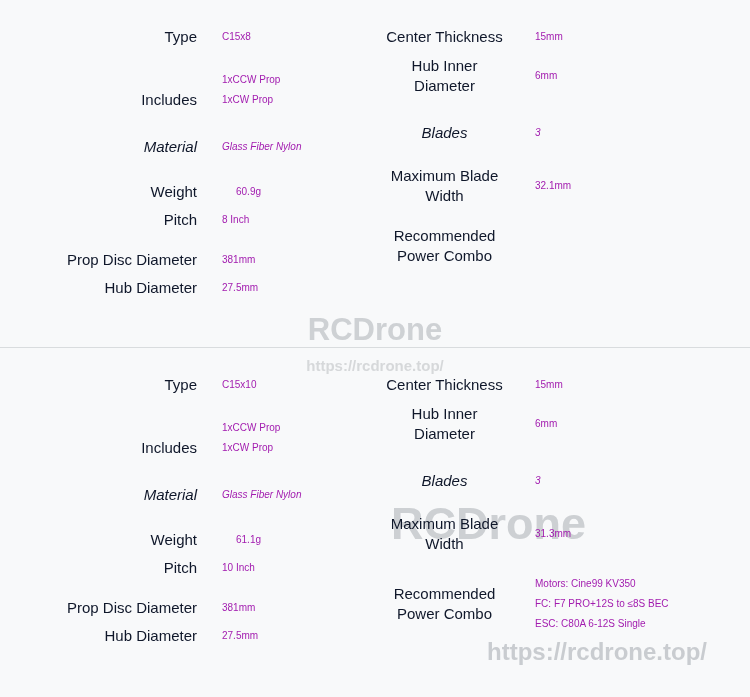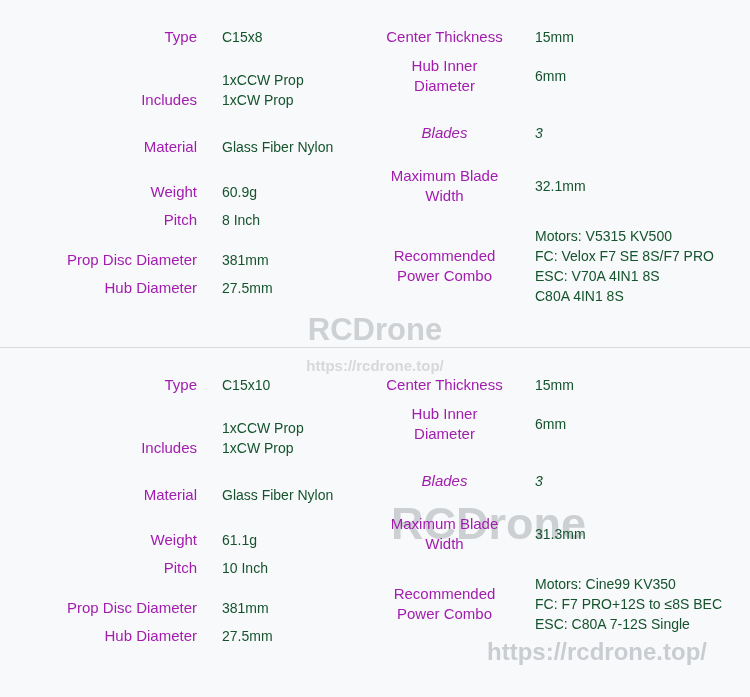--- a/index.html
+++ b/index.html
@@ -24,36 +24,36 @@
   .wm-url-bottom   { font-size: 24px; top: 638px; left: 487px; color: #c9ccd0; }
 
   .section { position: relative; z-index: 1; display: flex; }
   .section-1 { height: 347px; }
   .section-2 { height: 349px; border-top: 1px solid #d9dcde; }
 
   .col { display: flex; flex-direction: column; width: 375px; padding-top: 27px; }
   .row { display: flex; align-items: center; }
 
   .label {
-    color: #a21caf; font-size: 15px; line-height: 20px;
+    color: #0f172a; font-size: 15px; line-height: 20px;
     text-align: right; white-space: pre-line;
   }
   .value {
-    color: #14532d; font-size: 14px; line-height: 20px;
+    color: #a21caf; font-size: 10px; line-height: 20px;
     white-space: pre-line;
   }
   .col-left  .label { flex: 0 0 197px; }
   .col-left  .value { margin-left: 25px; }
   .col-right .label { flex: 0 0 139px; text-align: center; }
   .col-right .value { margin-left: 21px; }
 
   
   .col-left  .row:nth-child(2) { margin-top: 23px; align-items: flex-end; }
-  .col-left  .row:nth-child(3) { margin-top: 27px; }
-  .col-left  .row:nth-child(4) { margin-top: 25px; }
+  .col-left  .row:nth-child(3) { margin-top: 27px; font-style: italic; }
+  .col-left  .row:nth-child(4) { margin-top: 25px; gap: 14px; }
   .col-left  .row:nth-child(5) { margin-top: 8px; }
   .col-left  .row:nth-child(6) { margin-top: 20px; }
   .col-left  .row:nth-child(7) { margin-top: 8px; }
   .col-right .row:nth-child(2) { margin-top: 9px; }
   .col-right .row:nth-child(3) { margin-top: 27px; font-style: italic; }
   .col-right .row:nth-child(4) { margin-top: 23px; }
   .col-right .row:nth-child(5) { margin-top: 20px; }
 </style>
 </head>
 <body>
@@ -112,24 +112,20 @@
         <div class="value">3</div>
       </div>
       <div class="row">
         <div class="label">Maximum Blade
 Width</div>
         <div class="value">32.1mm</div>
       </div>
       <div class="row">
         <div class="label">Recommended
 Power Combo</div>
-        <div class="value">Motors: V5315 KV500
-FC: Velox F7 SE 8S/F7 PRO
-ESC: V70A 4IN1 8S
-C80A 4IN1 8S</div>
       </div>
     </div>
   </div>
 
   <div class="section section-2">
     <div class="col col-left">
       <div class="row">
         <div class="label">Type</div>
         <div class="value">C15x10</div>
       </div>
@@ -176,18 +172,18 @@
       <div class="row">
         <div class="label">Maximum Blade
 Width</div>
         <div class="value">31.3mm</div>
       </div>
       <div class="row">
         <div class="label">Recommended
 Power Combo</div>
         <div class="value">Motors: Cine99 KV350
 FC: F7 PRO+12S to ≤8S BEC
-ESC: C80A 7-12S Single</div>
+ESC: C80A 6-12S Single</div>
       </div>
     </div>
   </div>
 
 </div>
 
 </body></html>

